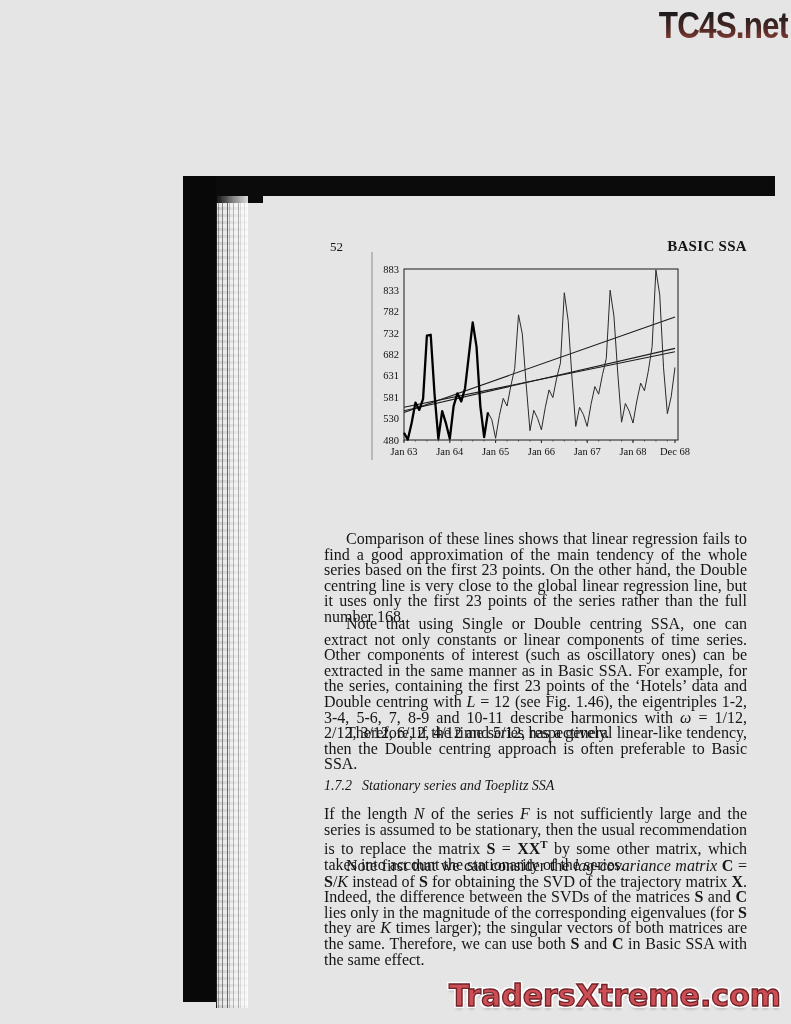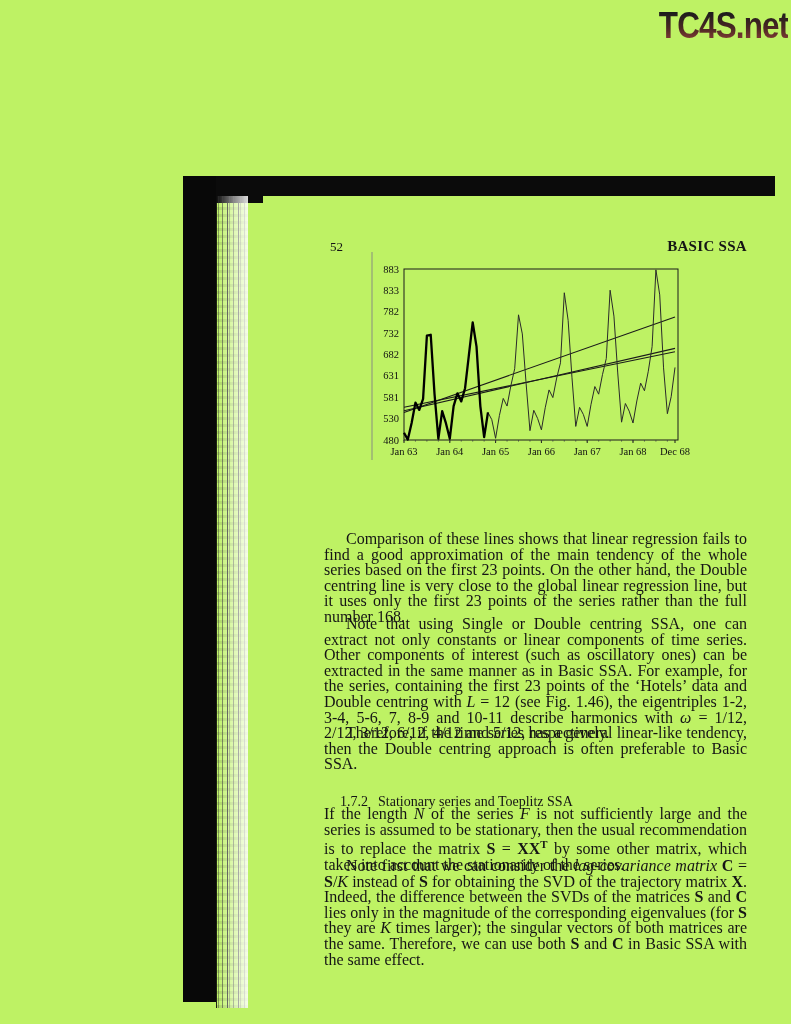--- a/index.html
+++ b/index.html
@@ -1,16 +1,16 @@
 <!DOCTYPE html>
 <html><head>
 <meta charset="utf-8">
 <style>
   html,body{margin:0;padding:0;background:#fff;}
-  .canvas{position:relative;width:791px;height:1024px;background:#bef264;overflow:hidden;
+  .canvas{position:relative;width:791px;height:1024px;background:#e5e5e5;overflow:hidden;
           font-family:"Liberation Serif",serif;color:#151515;}
 
   
   .bar-top{position:absolute;left:183px;top:176px;width:592px;height:20px;background:#0b0b0b;}
   .bar-notch{position:absolute;left:183px;top:195px;width:80px;height:8px;background:#0b0b0b;}
   .spine{position:absolute;left:183px;top:176px;width:33px;height:826px;background:#080808;}
   .streaks{position:absolute;left:216px;top:196px;width:32px;height:812px;
     background:
       repeating-linear-gradient(90deg,rgba(10,10,10,.9) 0 1px,transparent 1px 2px,
         rgba(40,40,40,.45) 2px 3px,transparent 3px 6px,rgba(30,30,30,.6) 6px 7px,transparent 7px 11px),
@@ -43,31 +43,32 @@
 
   .chart{position:absolute;left:368px;top:261px;width:322px;height:206px;}
   .chart svg text{font-family:"Liberation Serif",serif;font-size:10.5px;fill:#111;}
 
   .caption{position:absolute;left:324px;top:481px;width:423px;text-align:center;font-size:12px;}
   .caption .cap-title{font-style:italic;}
 
   .para{position:absolute;left:324px;width:423px;font-size:16px;line-height:15.6px;
     text-align:justify;}
   .indent{text-indent:22px;}
-  .section-head{position:absolute;left:324px;top:778px;width:423px;margin:16px;
-    font-size:14px;font-weight:normal;}
+  .section-head{position:absolute;left:324px;top:778px;width:423px;margin:0;
+    font-size:14px;font-weight:normal;font-style:italic;}
   .section-head .sec-num{margin-right:10px;}
   sup{font-size:.68em;}
 </style>
 </head>
 <body>
 
 <div class="canvas">
 
   <div class="wm-top">TC4S.net</div>
+  <div class="wm-bottom">TradersXtreme.com</div>
 
   <div class="bar-top"></div>
   <div class="bar-notch"></div>
   <div class="spine"></div>
   <div class="streaks"></div>
   <div class="faint-line"></div>
 
   <div class="head-row">
     <span class="page-num">52</span>
     <span class="running-head">BASIC SSA</span>

